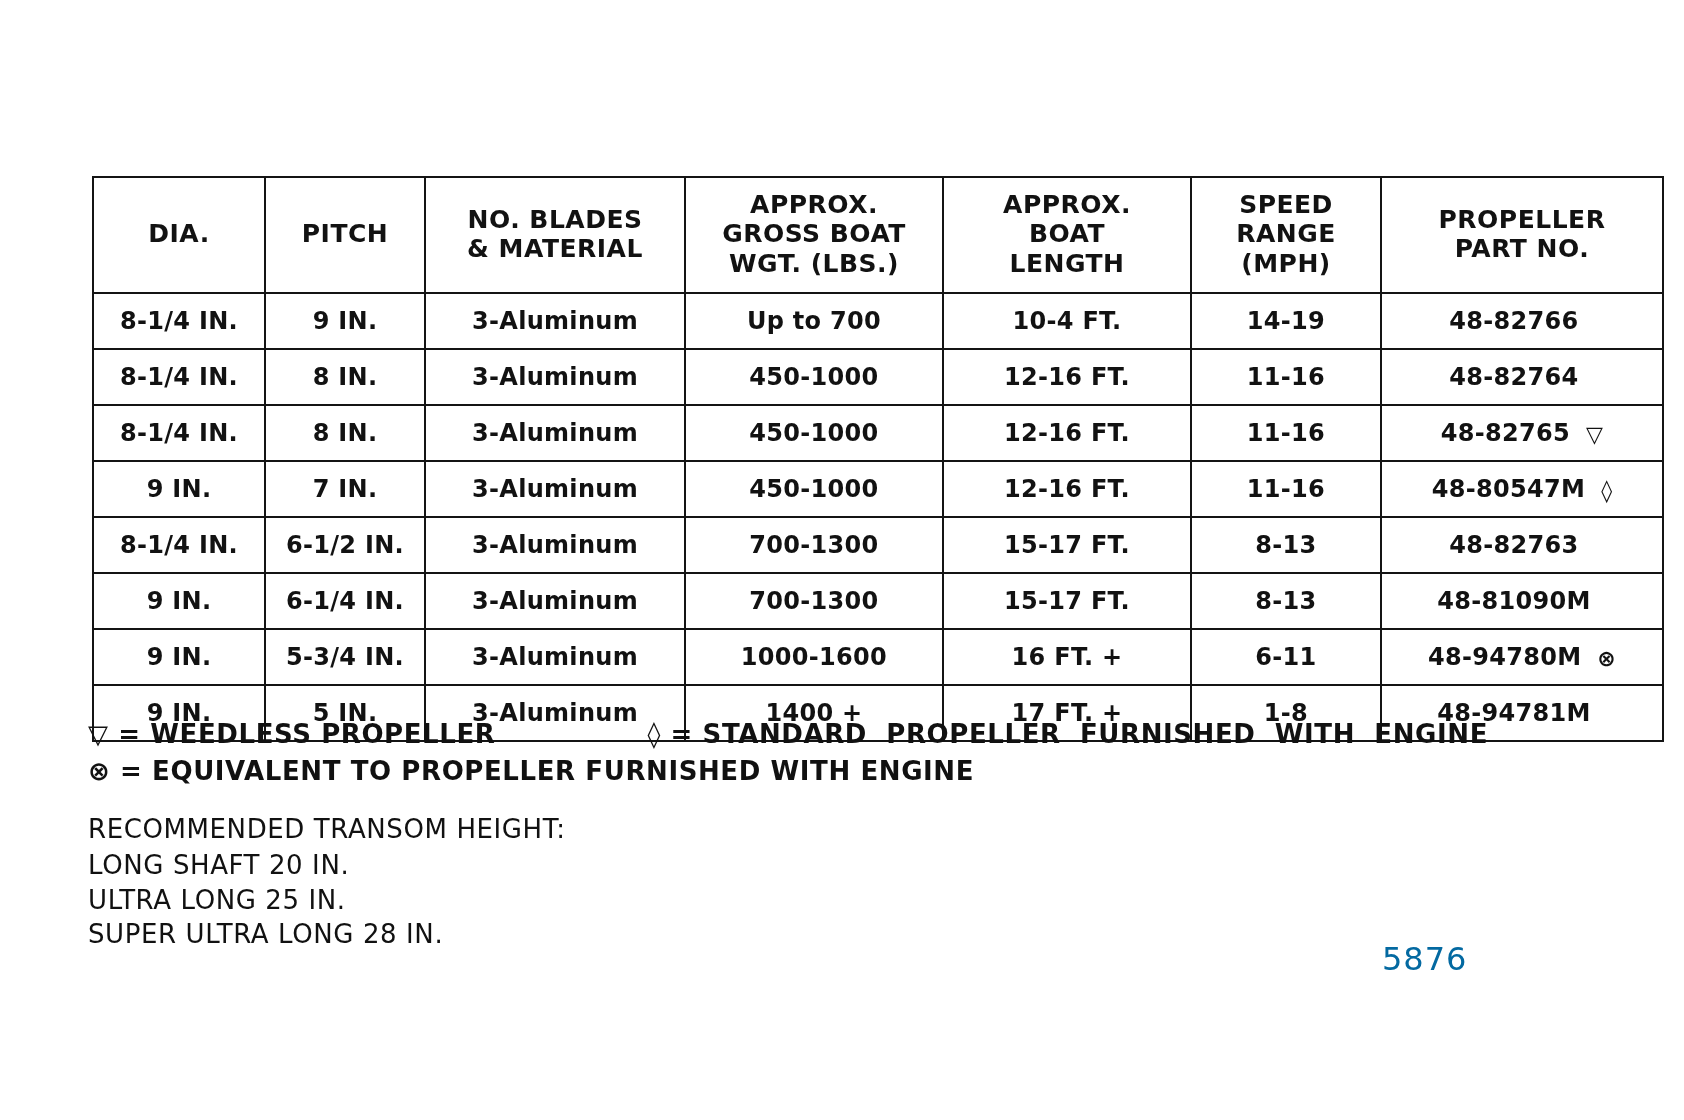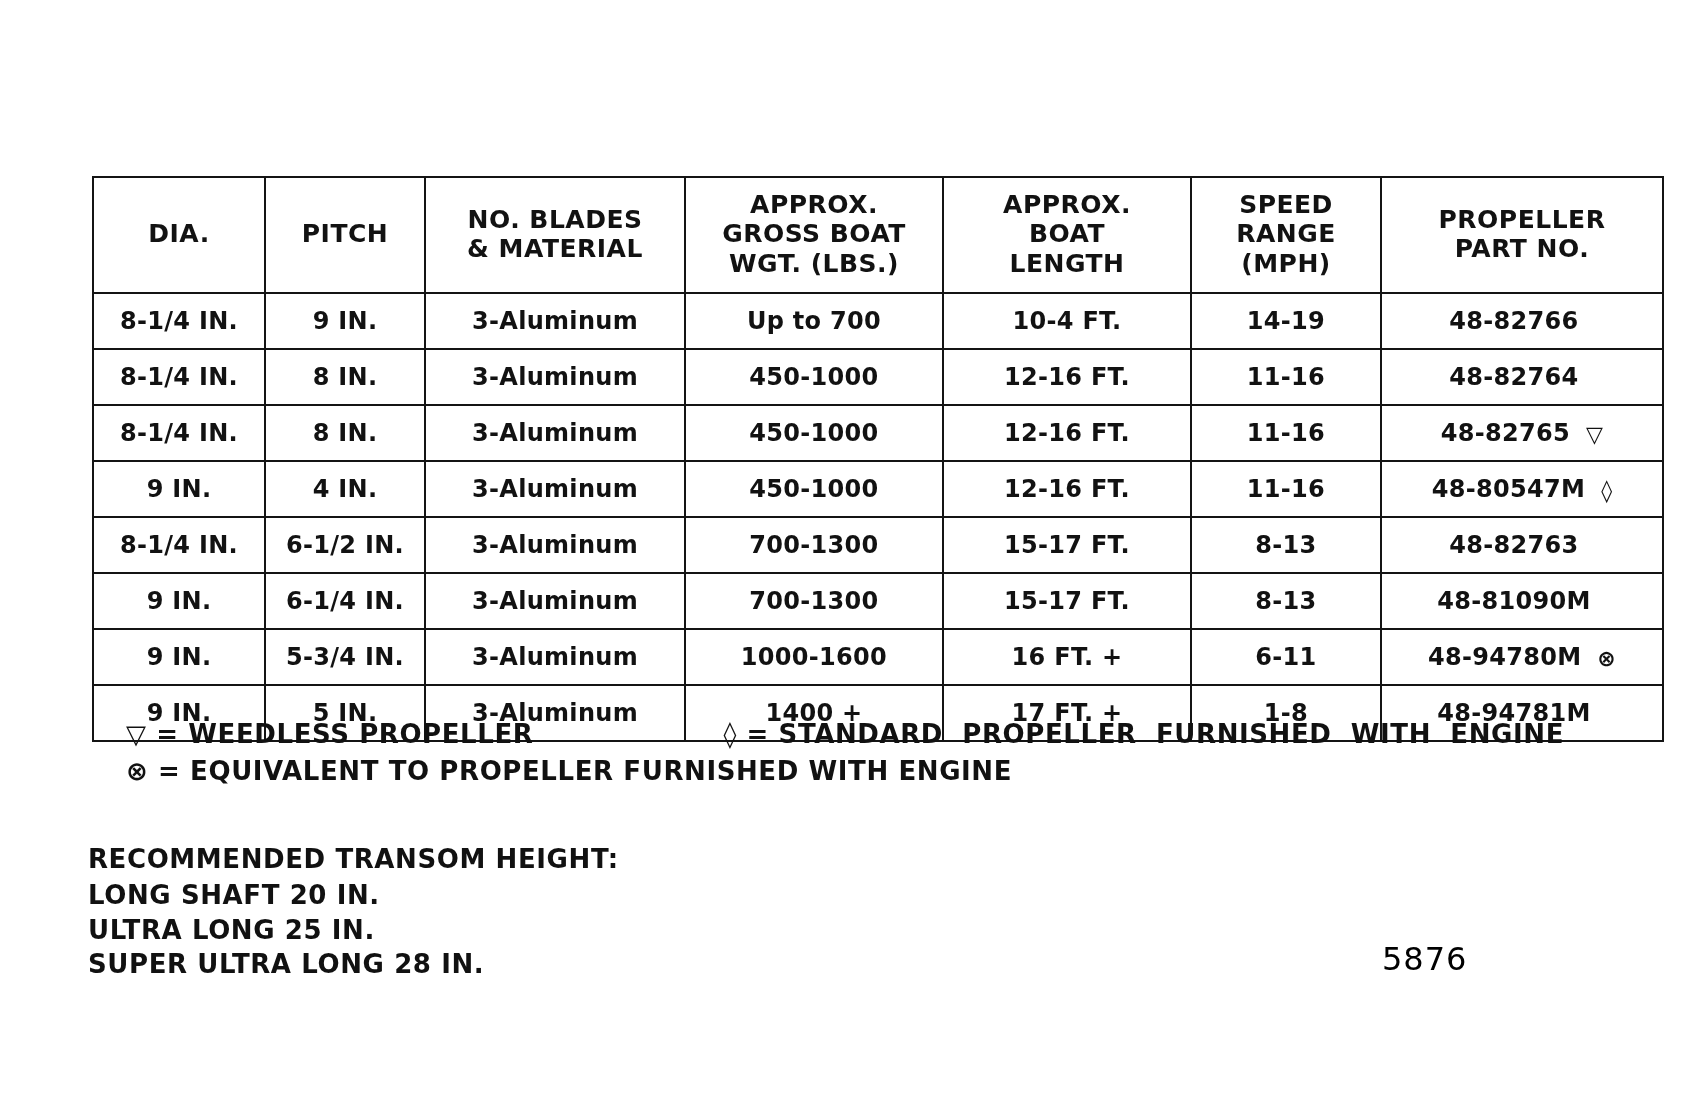--- a/index.html
+++ b/index.html
@@ -80,46 +80,46 @@
     left: 88px;
     top: 716px;
     width: 1480px;
     font-weight: bold;
     font-size: 26px;
     letter-spacing: 0.6px;
     color: #111;
     line-height: 1.42;
   }
   .legend-row { display: block; white-space: pre; }
-  .legend-item { display: inline-block; margin-left: 38px; }
+  .legend-item { display: inline-block; }
   .legend-gap { display: inline-block; width: 152px; }
 
   
   .transom {
     position: absolute;
     left: 88px;
-    top: 842px;
-    font-weight: bold;
+    top: 812px;
+    font-weight: normal;
     font-size: 26px;
     letter-spacing: 0.6px;
     line-height: 1.32;
     color: #111;
   }
   .transom div { white-space: pre; }
   .transom .title { margin-bottom: 2px; }
 
   
   .page-num {
     position: absolute;
     left: 1382px;
     top: 940px;
     font-size: 32px;
     font-weight: normal;
     letter-spacing: 1px;
-    color: #000000;
+    color: #0369a1;
     font-family: "DejaVu Sans", sans-serif;
   }
 </style>
 </head>
 <body>
 
 <div class="sheet">
 
   <table class="prop-table">
     <thead>
@@ -178,21 +178,21 @@
         <td>8-1/4 IN.</td>
         <td>8 IN.</td>
         <td>3-Aluminum</td>
         <td>450-1000</td>
         <td>12-16  FT.</td>
         <td>11-16</td>
         <td><span>48-82765</span><span class="mark">▽</span></td>
       </tr>
       <tr>
         <td>9 IN.</td>
-        <td>4 IN.</td>
+        <td>7 IN.</td>
         <td>3-Aluminum</td>
         <td>450-1000</td>
         <td>12-16  FT.</td>
         <td>11-16</td>
         <td><span>48-80547M</span><span class="mark">◊</span></td>
       </tr>
       <tr>
         <td>8-1/4 IN.</td>
         <td>6-1/2 IN.</td>
         <td>3-Aluminum</td>

